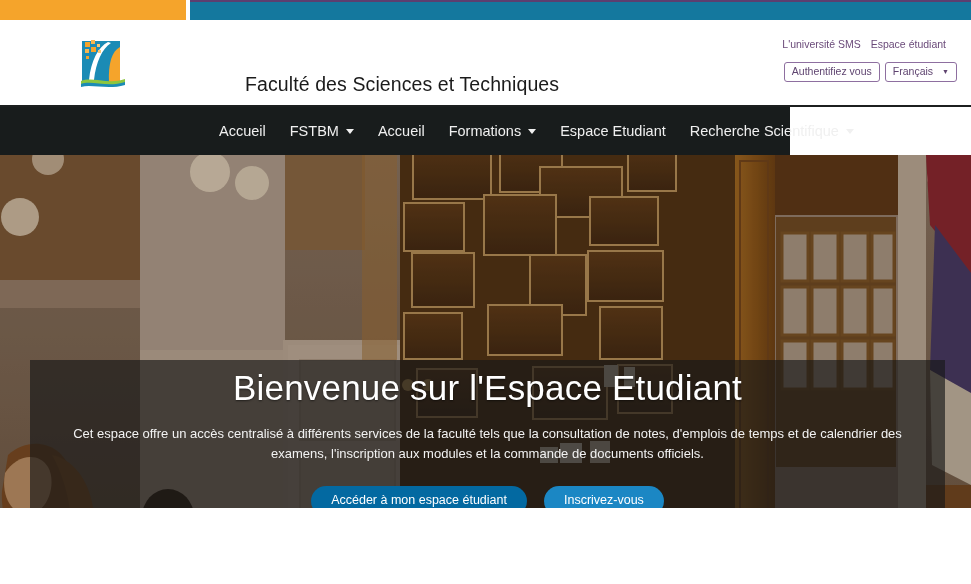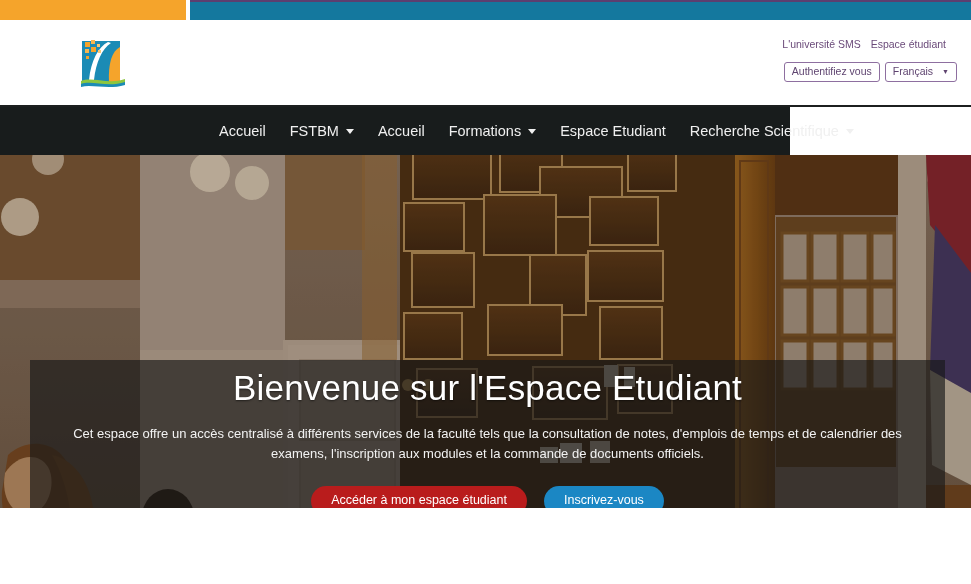--- a/index.html
+++ b/index.html
@@ -213,21 +213,21 @@
     border: none;
     border-radius: 16px;
     font-size: 12.5px;
     font-family: "Liberation Sans", sans-serif;
     color: #ffffff;
     padding: 8px 20px;
     cursor: pointer;
     line-height: 1.1;
     white-space: nowrap;
   }
-  .btn-orange { background: #b91c1c; }
+  .btn-orange { background: #0369a1; }
   .btn-blue  { background: #1b87c4; }
 </style>
 </head>
 <body>
 
 <div class="page">
 
   <div class="topbars">
     <div class="topbar-orange"></div>
     <div class="topbar-gap"></div>
@@ -246,20 +246,21 @@
         <rect x="7" y="14" width="4" height="4" fill="#f7b64f"></rect>
         <rect x="13" y="12" width="5" height="5" fill="#f5a42b"></rect>
         <rect x="19" y="9" width="3" height="3" fill="#fac877"></rect>
         <rect x="20" y="15" width="3" height="3" fill="#fac877"></rect>
         <rect x="8" y="21" width="3" height="3" fill="#f5a42b"></rect>
         <path d="M3 46 C 14 41, 30 50, 47 44 L 47 49 C 30 54, 14 46, 3 50 Z" fill="#8cc63f"></path>
         <path d="M3 49 C 14 45, 30 53, 47 47 L 47 50 C 30 55, 14 49, 3 52 Z" fill="#1b8bb5"></path>
       </svg>
     </div>
 
+    <div class="site-title">Faculté des Sciences et Techniques</div>
 
     <div class="toplinks">
       <a href="#">L'université SMS</a>
       <a href="#">Espace étudiant</a>
     </div>
 
     <div class="topbtns">
       <button class="tbtn">Authentifiez vous</button>
       <button class="tbtn"><span>Français</span><span class="caret">▼</span></button>
     </div>

